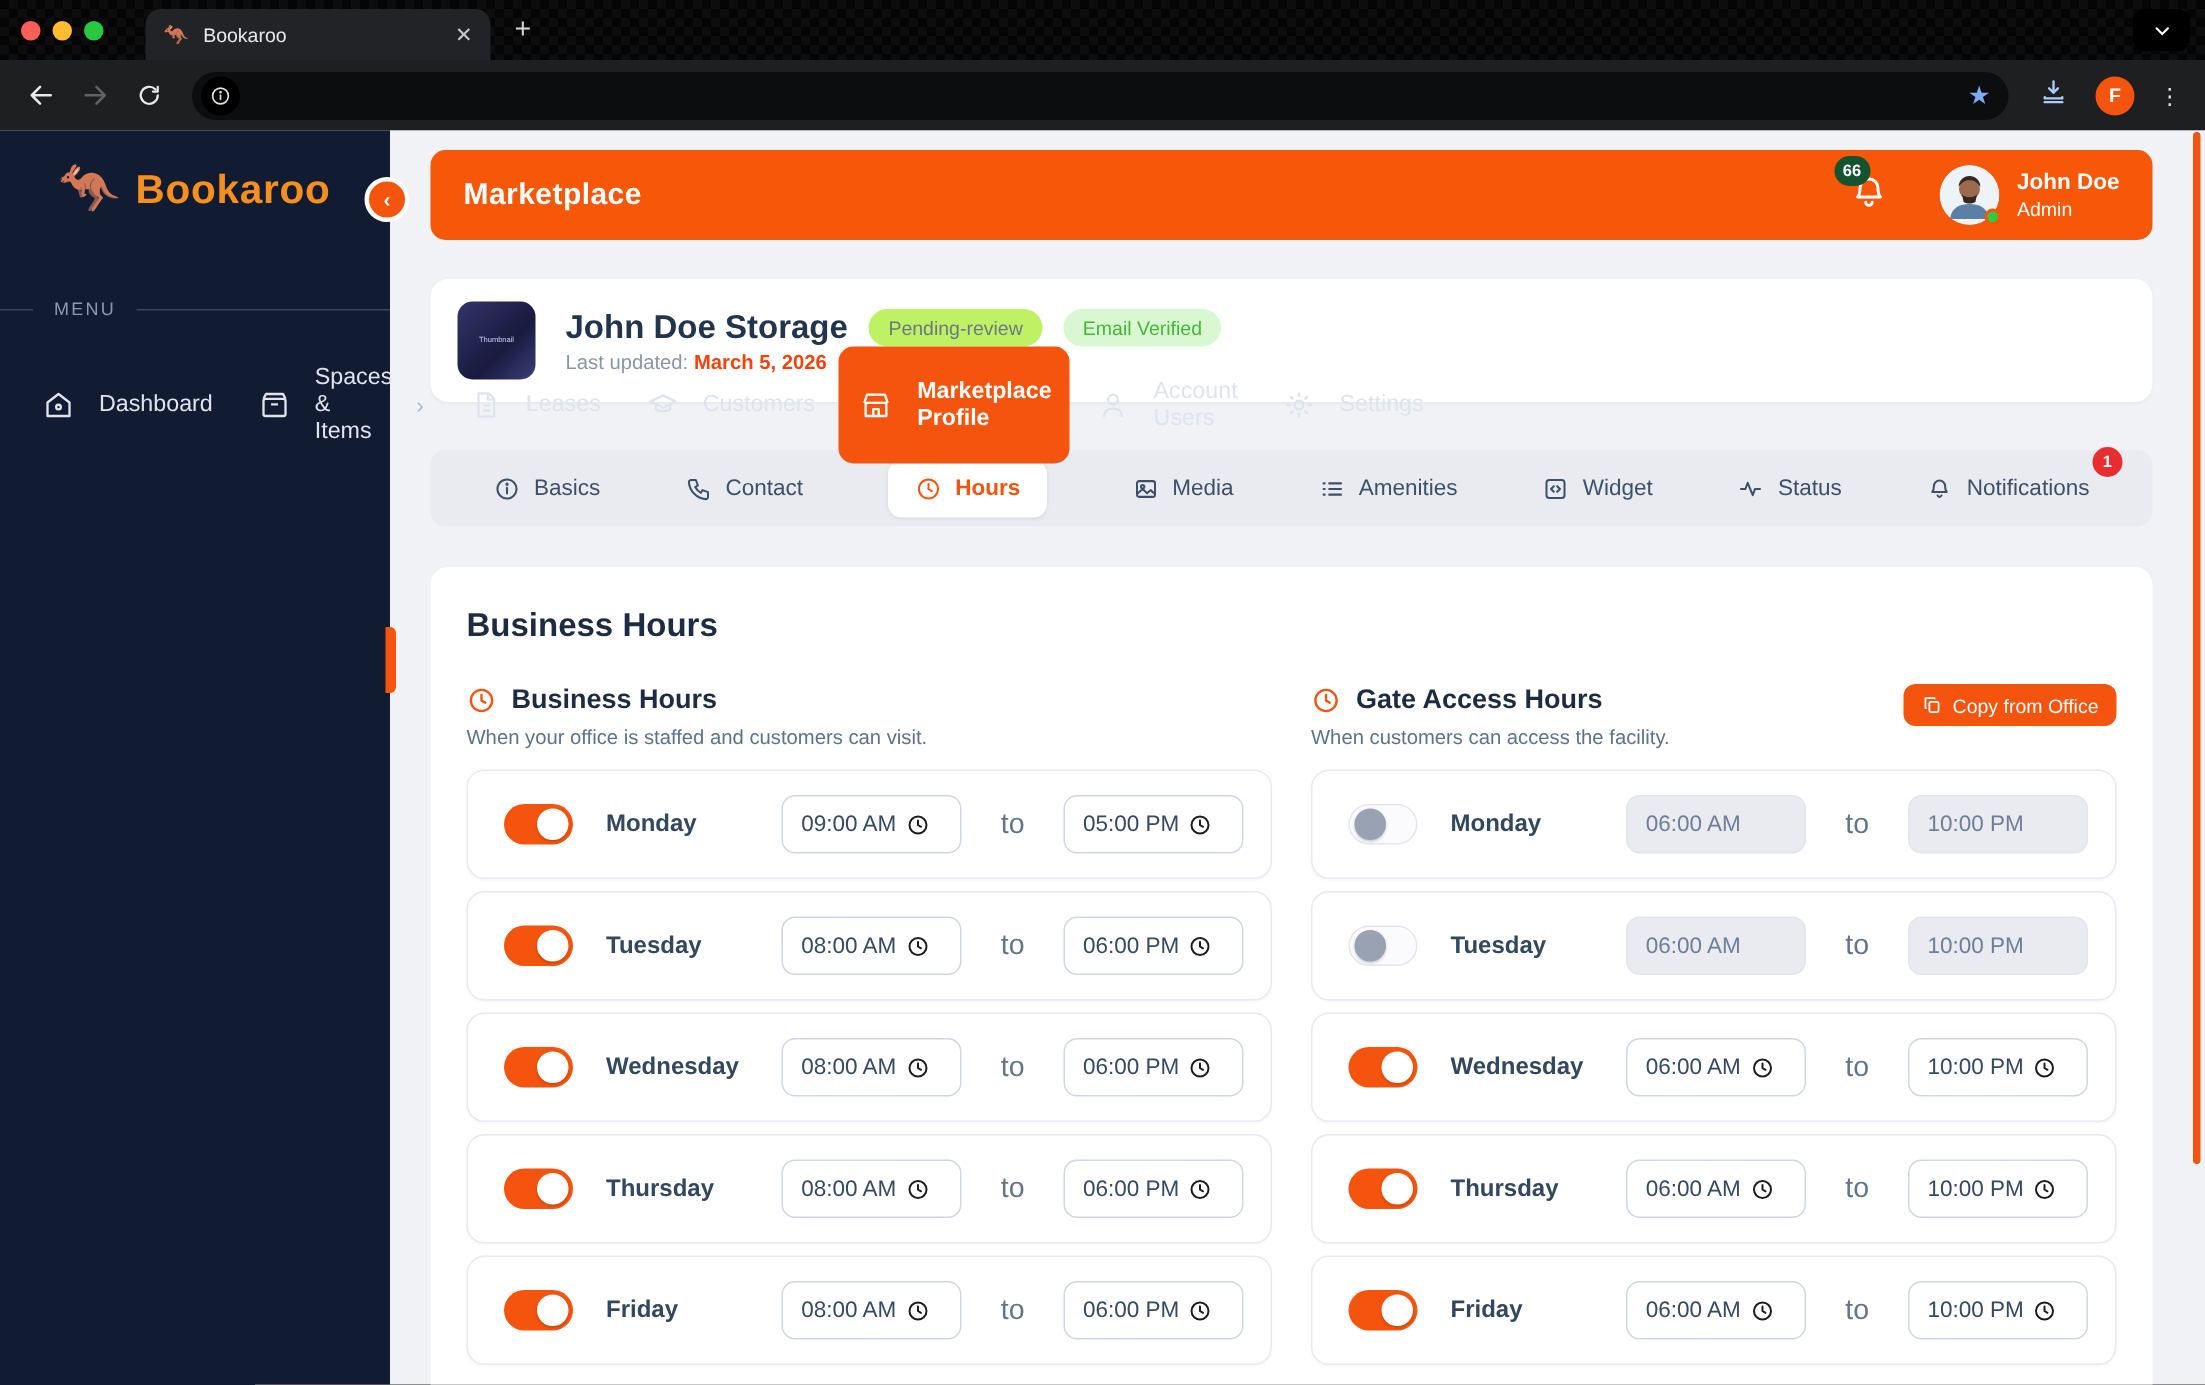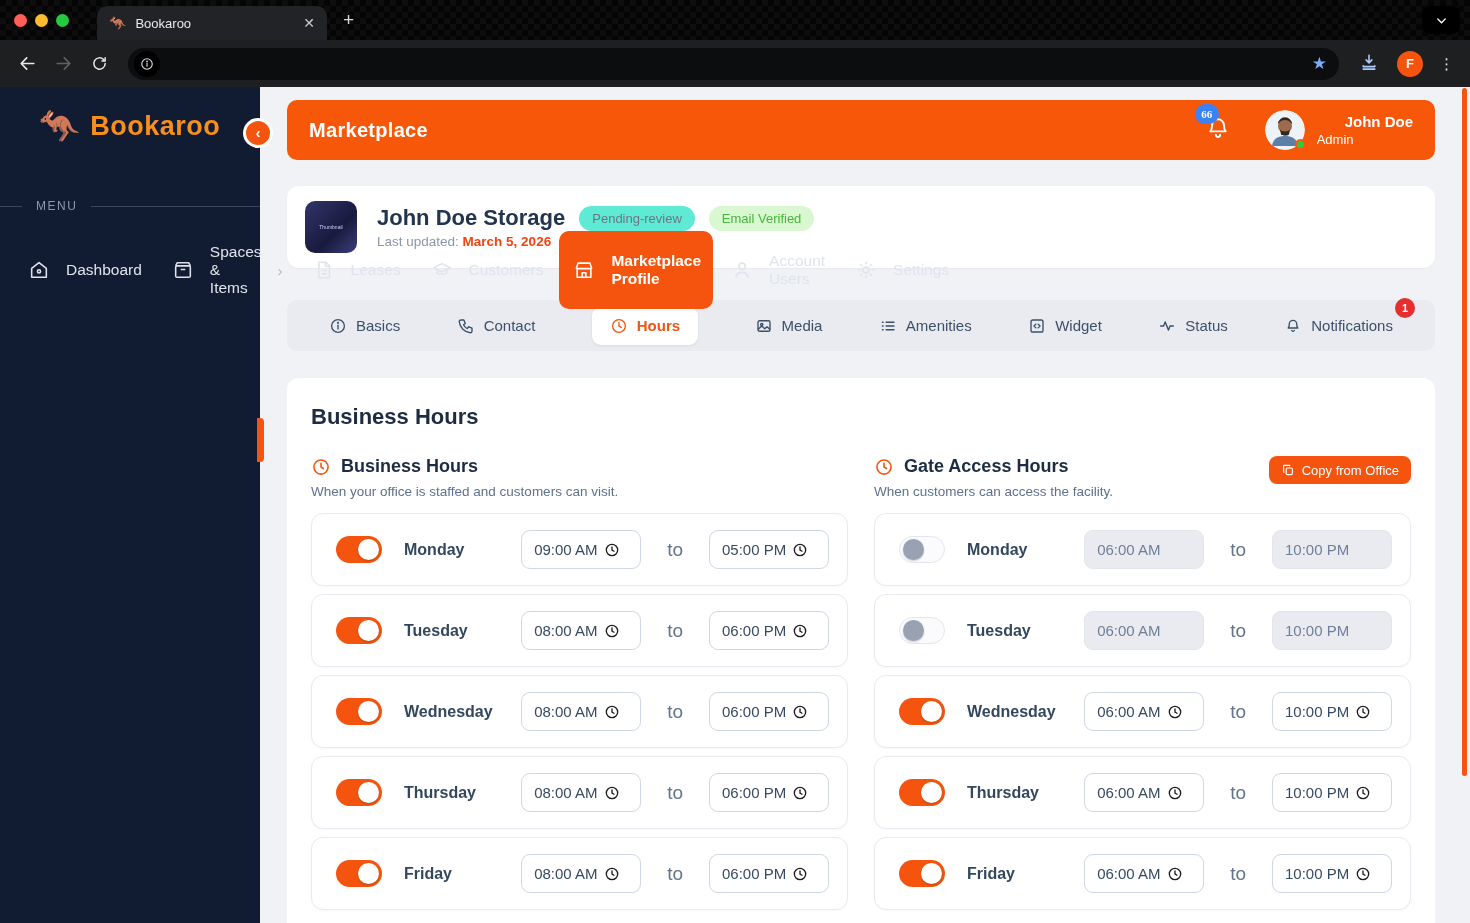--- a/index.html
+++ b/index.html
@@ -71,39 +71,39 @@
     border-radius:3px;z-index:6;}
 
   
   .header-bar{position:absolute;left:27px;top:13px;width:1148px;height:60px;background:#f65708;
     border-radius:10px;display:flex;align-items:center;padding:0 22px;color:#fff;}
   .header-title{font-size:20px;font-weight:bold;letter-spacing:.3px;}
   .header-bar .grow{flex:1;}
   .bell-wrap{position:relative;margin-right:34px;}
   .bell-wrap svg{width:26px;height:26px;}
   .bell-badge{position:absolute;top:-11px;right:12px;min-width:24px;height:20px;border-radius:10px;
-    background:#3b82f6;color:#fff;font-size:11px;font-weight:bold;display:flex;align-items:center;
-    justify-content:center;padding:0 5px;font-family:Liberation Serif, serif;}
+    background:#14532d;color:#fff;font-size:11px;font-weight:bold;display:flex;align-items:center;
+    justify-content:center;padding:0 5px;}
   .hdr-avatar{position:relative;width:40px;height:40px;margin-right:12px;}
   .hdr-avatar svg{width:40px;height:40px;border-radius:50%;display:block;}
   .status-dot{position:absolute;right:-1px;bottom:0;width:11px;height:11px;border-radius:50%;
     background:#2ecc40;border:2px solid #f65708;}
-  .hdr-user .nm{font-size:15px;font-weight:bold;line-height:1.25;margin-left:28px;}
+  .hdr-user .nm{font-size:15px;font-weight:bold;line-height:1.25;}
   .hdr-user .rl{font-size:13px;line-height:1.2;}
 
   
   .profile-card{position:absolute;left:27px;top:99px;width:1148px;height:82px;background:#fff;
     border-radius:12px;display:flex;align-items:center;padding:0 16px 0 18px;box-shadow:0 1px 2px rgba(20,30,60,.04);}
   .thumb{width:52px;height:52px;border-radius:10px;background:linear-gradient(135deg,#33346a,#191a3e 60%,#3c3f7a);
     color:#cfd2ff;font-size:5px;display:flex;align-items:center;justify-content:center;margin-right:20px;}
   .prof-main{display:flex;flex-direction:column;gap:3px;}
   .prof-row1{display:flex;align-items:center;gap:14px;}
   .prof-name{font-size:22px;font-weight:bold;color:var(--navy);}
   .badge{font-size:13px;padding:5px 13px;border-radius:999px;}
-  .badge.pending{background:#5eead4;color:#6d7688;}
+  .badge.pending{background:#bef264;color:#6d7688;}
   .badge.verified{background:#d9f7d0;color:#43b838;}
   .prof-updated{font-size:13.5px;color:#8b97a8;}
   .prof-updated b{color:#f4430d;font-weight:bold;}
   .profile-card .grow{flex:1;}
   .save-btn{background:var(--accent-soft);color:#fff;border:none;border-radius:9px;height:46px;
     padding:0 22px;font-size:15px;font-weight:bold;display:flex;align-items:center;gap:10px;
     font-family:inherit;cursor:pointer;}
   .save-btn svg{width:19px;height:19px;}
 
   

